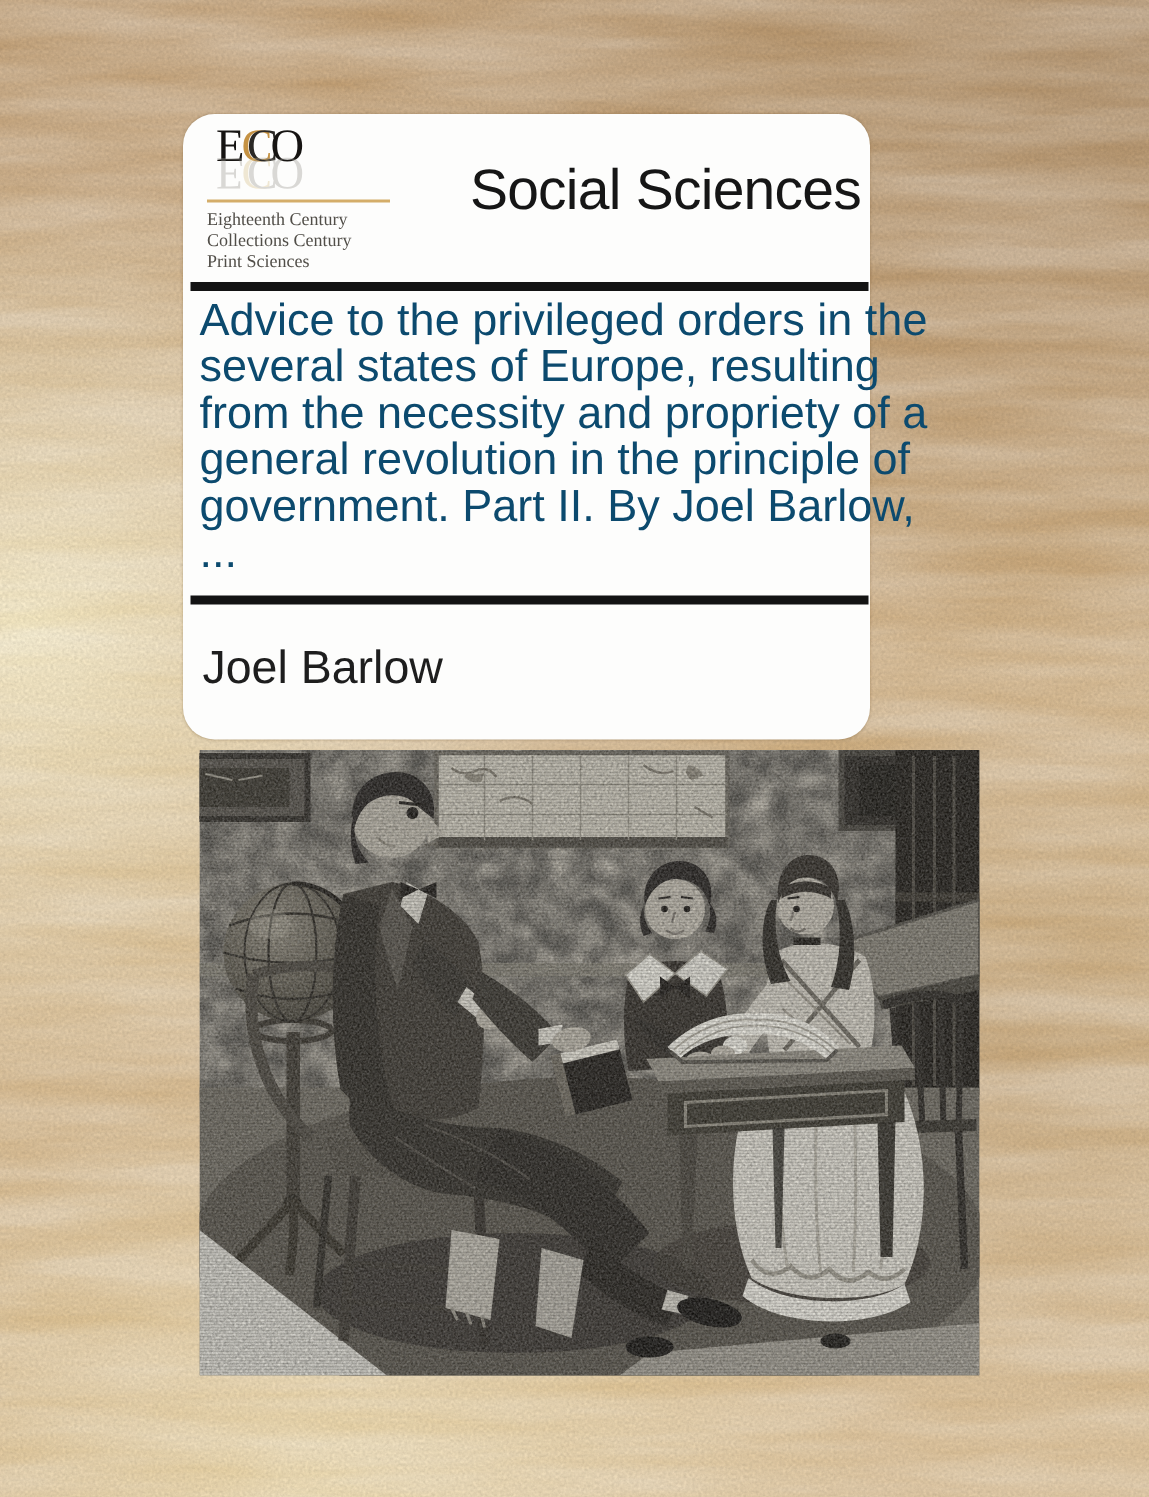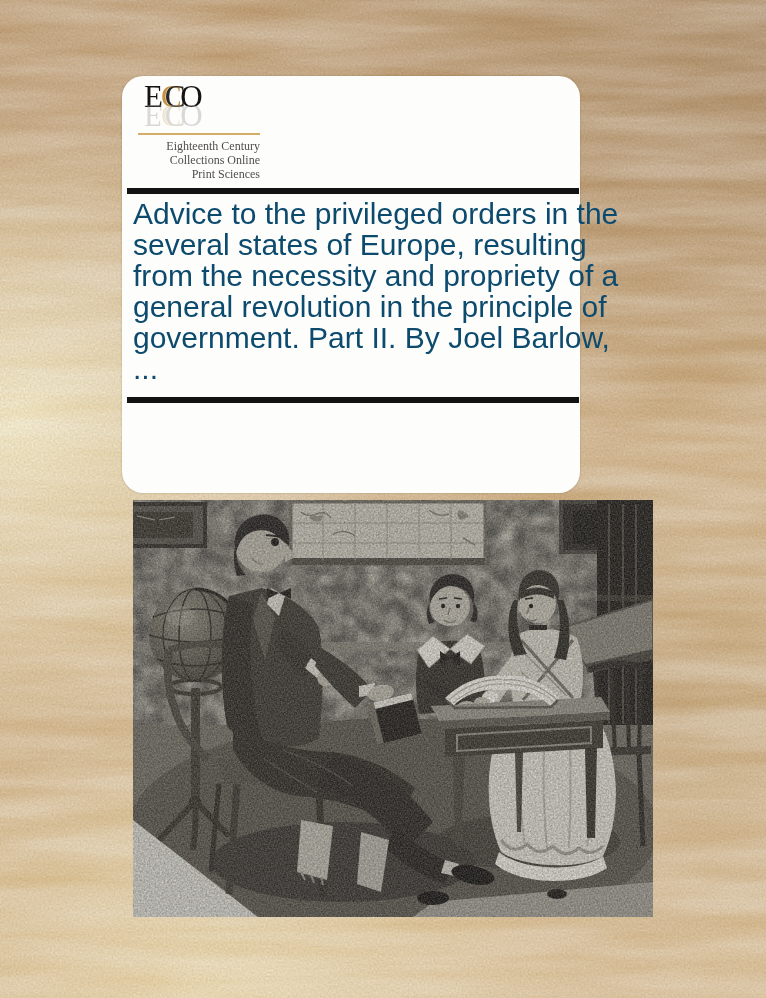--- a/index.html
+++ b/index.html
@@ -22,21 +22,21 @@
   .logo{position:absolute;left:16px;top:6px;width:122px;}
   .logo-word{font-family:"Liberation Serif",serif;font-size:31px;line-height:30px;margin-left:6px;white-space:nowrap;}
   .lE{color:#161412;}
   .lC1{color:#c59243;margin-left:-2px;}
   .lC2{color:#2a2825;margin-left:-17px;}
   .lO{color:#161412;margin-left:-5px;}
   .logo-mirror{transform:scaleY(-1);opacity:.35;height:25px;overflow:hidden;margin-top:-7px;}
   .logo-mirror .lE,.logo-mirror .lC2,.logo-mirror .lO{color:#97948e;}
   .logo-mirror .lC1{color:#d8c08a;}
   .logo-rule{height:2px;background:#d4ad69;margin-top:3px;}
-  .logo-tagline{margin-top:4px;text-align:right;font-family:"Liberation Serif",serif;
+  .logo-tagline{margin-top:4px;text-align:left;font-family:"Liberation Serif",serif;
     font-size:12px;line-height:14px;color:#514e48;}
   
   .category{position:absolute;right:6px;top:30px;font-size:38px;letter-spacing:-.5px;color:#161616;}
   
   .divider{position:absolute;left:5px;right:1px;height:6px;background:#131313;}
   .divider-top{top:112px;}
   .divider-bottom{top:321px;}
   
   .title{
     position:absolute;left:11px;top:122px;width:505px;
@@ -69,37 +69,39 @@
   </svg>
 
   <div class="panel">
 
     <div class="logo">
       <div class="logo-word"><span class="lE">E</span><span class="lC1">C</span><span class="lC2">C</span><span class="lO">O</span></div>
       <div class="logo-word logo-mirror"><span class="lE">E</span><span class="lC1">C</span><span class="lC2">C</span><span class="lO">O</span></div>
       <div class="logo-rule"></div>
       <div class="logo-tagline">
         <div>Eighteenth Century</div>
-        <div>Collections Online</div>
+        <div>Collections Century</div>
         <div>Print Sciences</div>
       </div>
     </div>
 
+    <div class="category">Social Sciences</div>
 
     <div class="divider divider-top"></div>
 
     <div class="title">Advice to the privileged orders in the
 several states of Europe, resulting
 from the necessity and propriety of a
 general revolution in the principle of
 government. Part II. By Joel Barlow,
 ...</div>
 
     <div class="divider divider-bottom"></div>
 
+    <div class="author">Joel Barlow</div>
   </div>
 
   <div class="illus">
     <svg viewBox="0 0 520 417" width="520" height="417" aria-hidden="true">
       <defs>
         <radialGradient id="globeG" cx="0.38" cy="0.32" r="0.9">
           <stop offset="0" stop-color="#8d887b"></stop>
           <stop offset="0.55" stop-color="#5a564b"></stop>
           <stop offset="1" stop-color="#35322a"></stop>
         </radialGradient>

